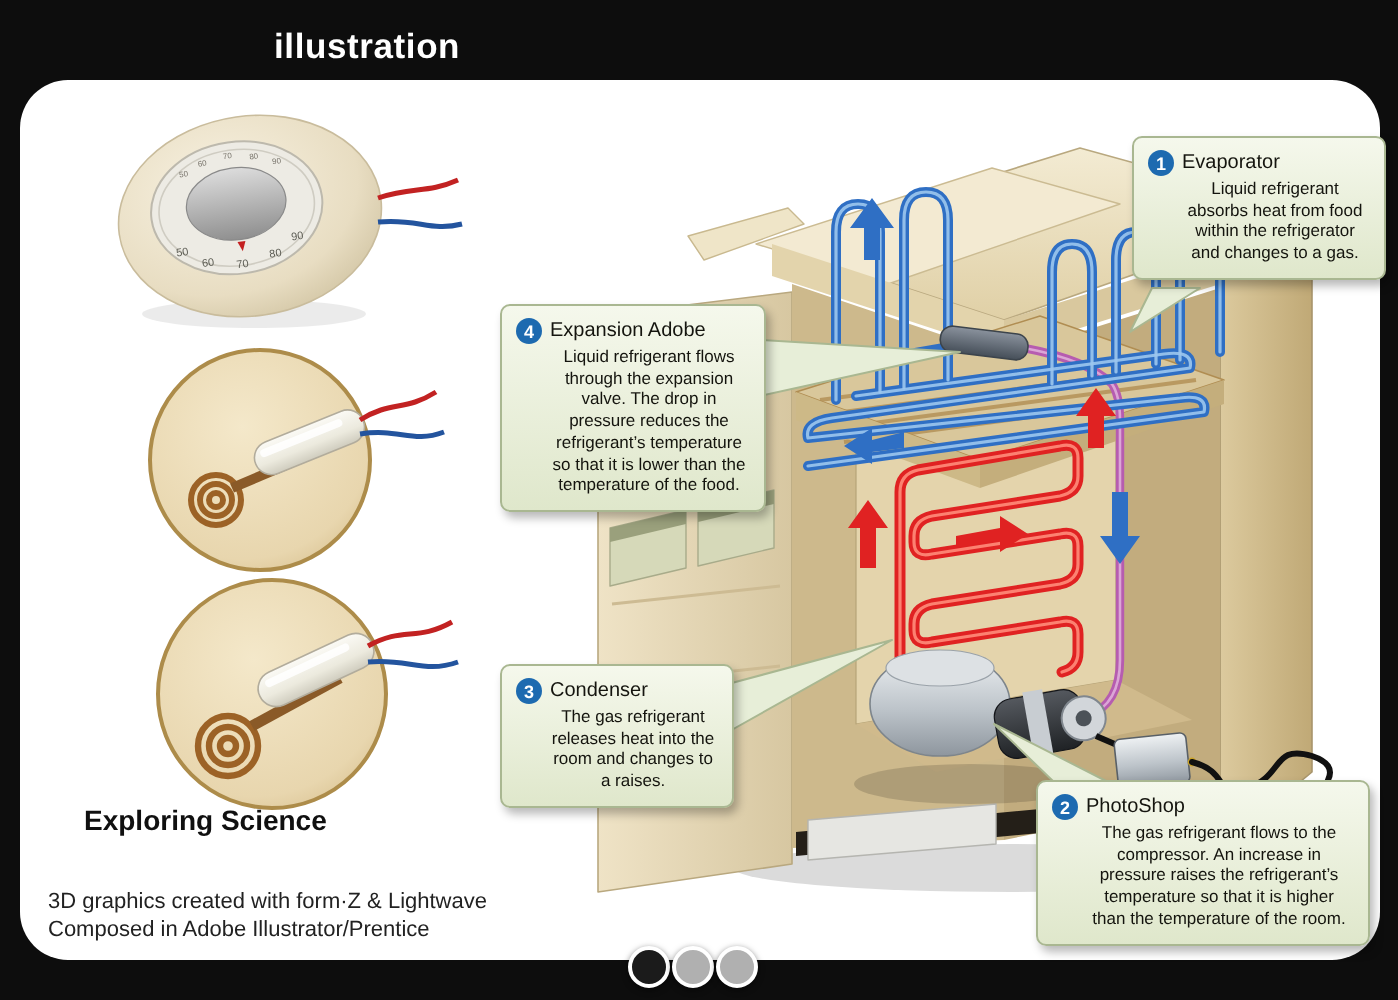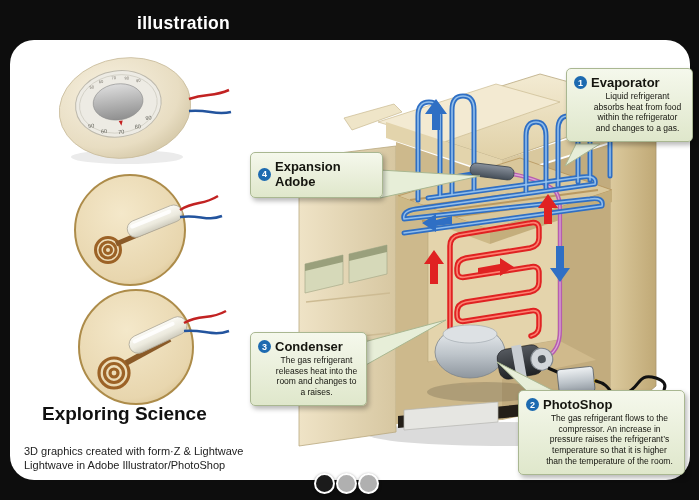--- a/index.html
+++ b/index.html
@@ -13,29 +13,29 @@
   .panel{position:absolute;left:10px;top:40px;width:680px;height:440px;background:#fff;border-radius:24px;}
   .thumb{position:absolute;}
   .main-art{position:absolute;left:0;top:0;}
   
   .callout{position:absolute;z-index:5;background:linear-gradient(#f5f8ec,#dfe7cb);
            border:1px solid #a9b791;border-radius:5px;padding:6px 8px 7px 7px;
            box-shadow:2px 3px 5px rgba(0,0,0,.28);}
   .callout-title-row{display:flex;align-items:center;gap:4px;margin-bottom:1px;}
   .badge{flex:0 0 auto;width:13px;height:13px;border-radius:50%;background:#1d6ab0;color:#fff;
          font-size:9px;font-weight:700;display:inline-flex;align-items:center;justify-content:center;}
-  .callout-title{font-size:13px;font-weight:700;color:#15150f;}
+  .callout-title{font-size:10px;font-weight:400;color:#15150f;}
   .callout-body{font-size:8.5px;line-height:1.26;color:#14140e;margin-left:17px;text-align:center;}
   .callout-evaporator{left:556px;top:28px;width:110px;}
   .callout-expansion{left:240px;top:112px;width:116px;}
   .callout-condenser{left:240px;top:292px;width:100px;}
   .callout-compressor{left:508px;top:350px;width:150px;}
   
   .credits{position:absolute;left:14px;top:362px;z-index:4;}
-  .credit-line-bold{font-size:19px;font-weight:700;color:#101010;line-height:1.22;padding-left:18px;}
+  .credit-line-bold{font-size:14px;font-weight:700;color:#101010;line-height:1.22;padding-left:18px;}
   .credits-tools{position:absolute;left:14px;top:404px;z-index:4;}
   .credit-line{font-size:11px;color:#222;line-height:1.3;}
   
   .dots{position:absolute;left:0;top:0;}
   .dot{position:absolute;width:21px;height:21px;border-radius:50%;border:2.5px solid #fff;
        box-shadow:0 1px 3px rgba(0,0,0,.55);z-index:10;padding:0;cursor:pointer;}
   .dot-active{background:#1b1b1b;}
   .dot-idle{background:#b0b0b0;}
 </style>
 </head>
@@ -267,20 +267,21 @@
         <span class="callout-title">Evaporator</span>
       </div>
       <div class="callout-body">Liquid refrigerant absorbs heat from food within the refrigerator and changes to a gas.</div>
     </div>
 
     <div class="callout callout-expansion">
       <div class="callout-title-row">
         <span class="badge">4</span>
         <span class="callout-title">Expansion Adobe</span>
       </div>
+      <div class="callout-body">Liquid refrigerant flows through the expansion valve. The drop in pressure reduces the refrigerant’s temperature so that it is lower than the temperature of the food.</div>
     </div>
 
     <div class="callout callout-condenser">
       <div class="callout-title-row">
         <span class="badge">3</span>
         <span class="callout-title">Condenser</span>
       </div>
       <div class="callout-body">The gas refrigerant releases heat into the room and changes to a raises.</div>
     </div>
 
@@ -290,21 +291,21 @@
         <span class="callout-title">PhotoShop</span>
       </div>
       <div class="callout-body">The gas refrigerant flows to the compressor. An increase in pressure raises the refrigerant’s temperature so that it is higher than the temperature of the room.</div>
     </div>
 
     <div class="credits">
       <div class="credit-line-bold">Exploring Science</div>
     </div>
     <div class="credits-tools">
       <div class="credit-line">3D graphics created with form·Z &amp; Lightwave</div>
-      <div class="credit-line">Lightwave in Adobe Illustrator/PhotoShop</div>
+      <div class="credit-line">Composed in Adobe Illustrator/Prentice</div>
     </div>
   </div>
 
   <nav class="dots">
     <button class="dot dot-active" style="left:314px;top:473px" aria-label="page 1"></button>
     <button class="dot dot-idle" style="left:336px;top:473px" aria-label="page 2"></button>
     <button class="dot dot-idle" style="left:358px;top:473px" aria-label="page 3"></button>
   </nav>
 
 </div>

